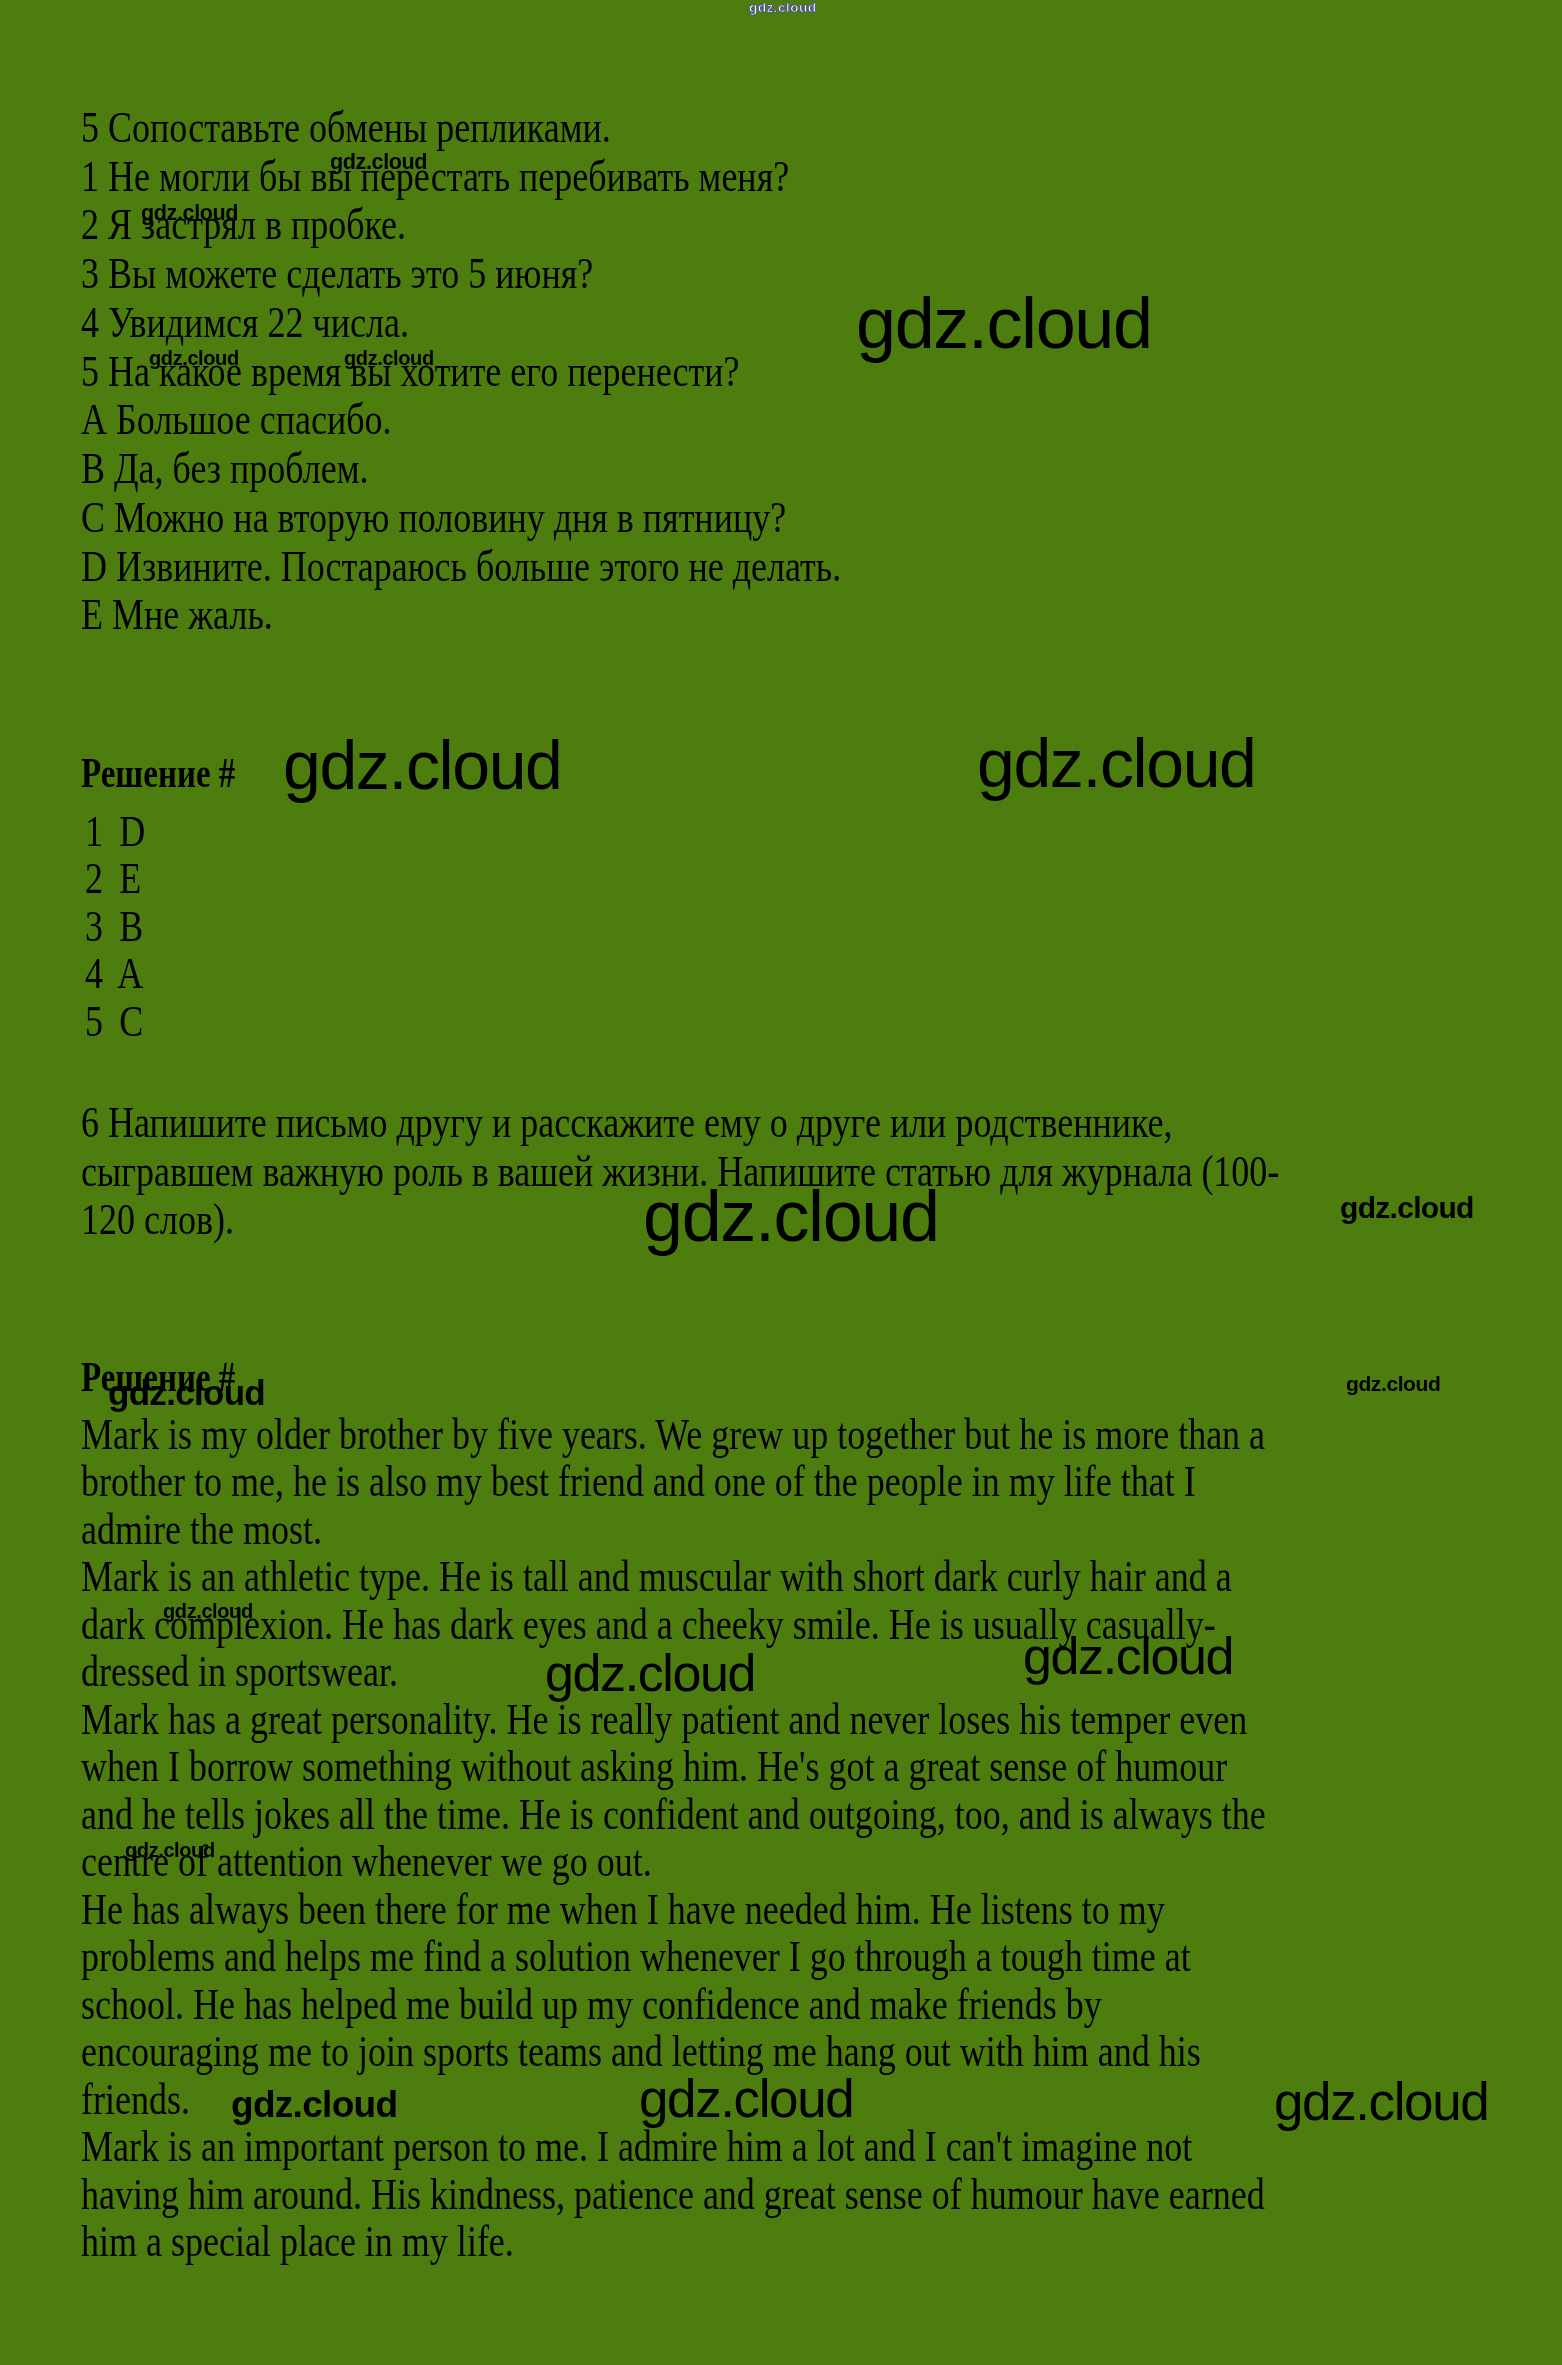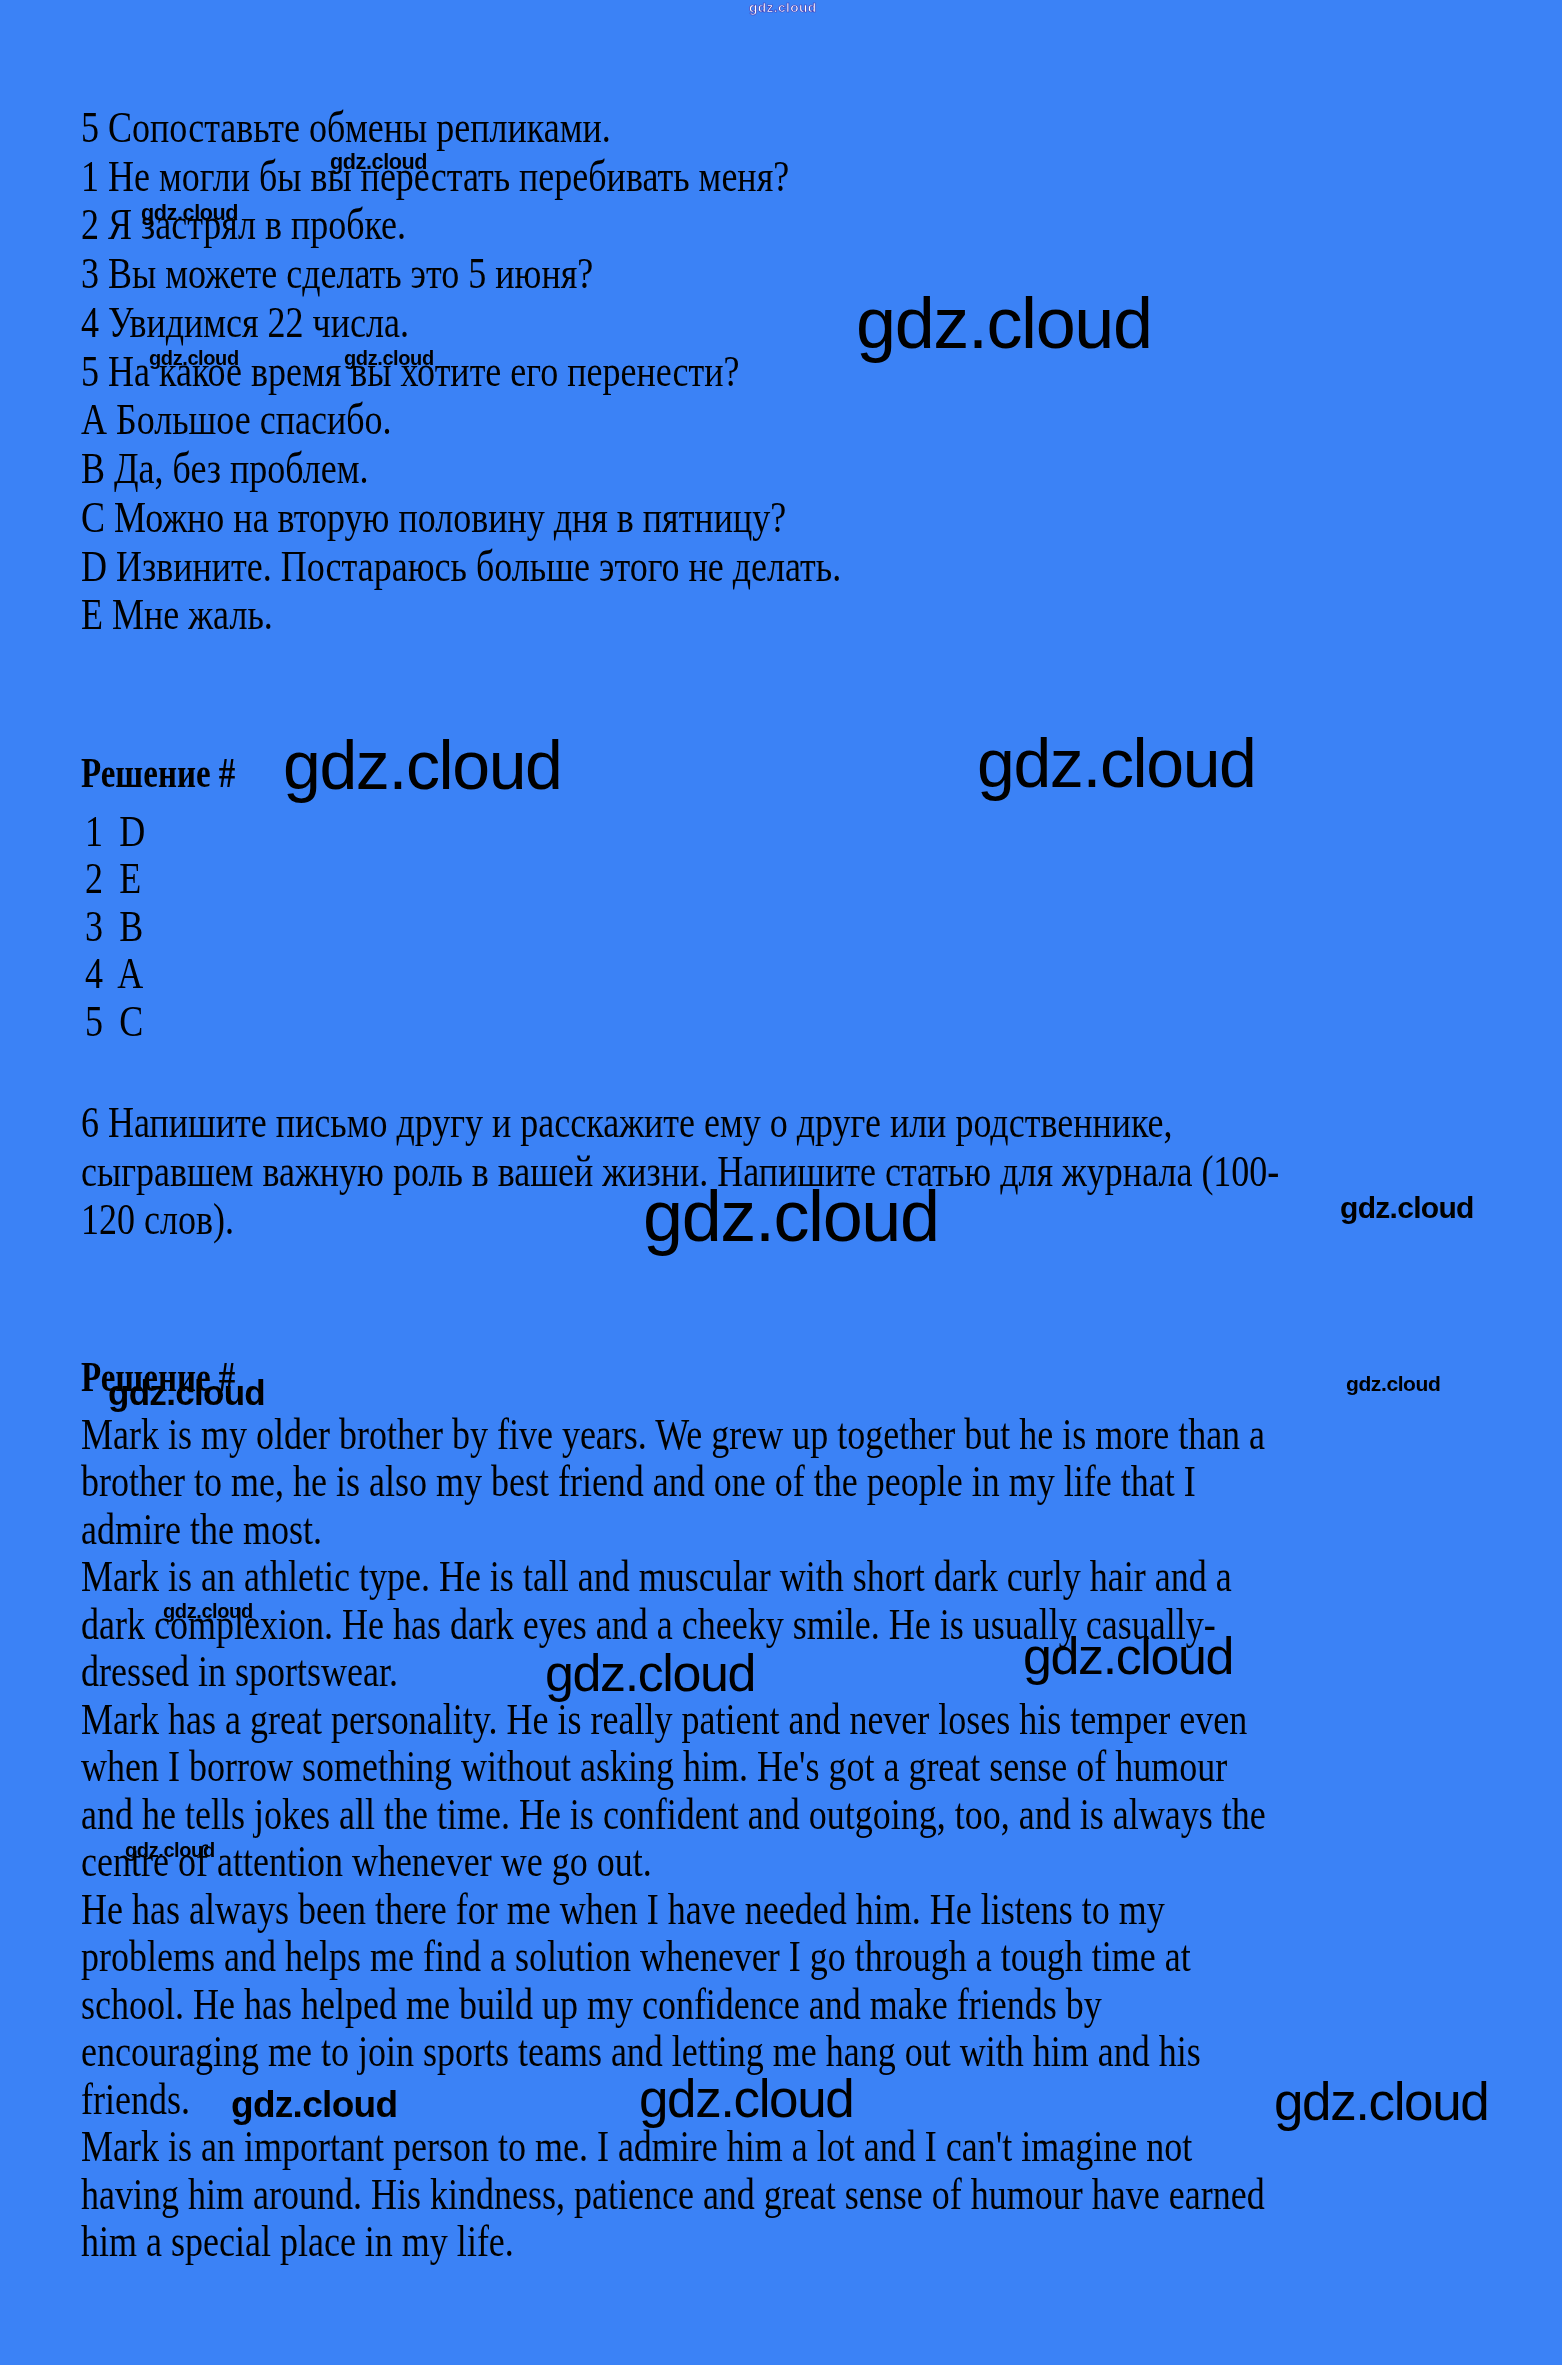--- a/index.html
+++ b/index.html
@@ -1,20 +1,20 @@
 <!DOCTYPE html>
 <html style="font-size:11.5px"><head>
 <meta charset="utf-8">
 <style>
   html, body { margin: 0; padding: 0; background: #ffffff; }
   .page {
     position: relative;
     width: 1562px;
     height: 2366px;
-    background: #3b82f6;
+    background: #4d7c0f;
     overflow: hidden;
     font-family: "Liberation Serif", serif;
     color: #000000;
   }
   
   .blk {
     position: absolute;
     transform: scale(1, 1.25);
     transform-origin: 0 0;
     font-size: 36px;

